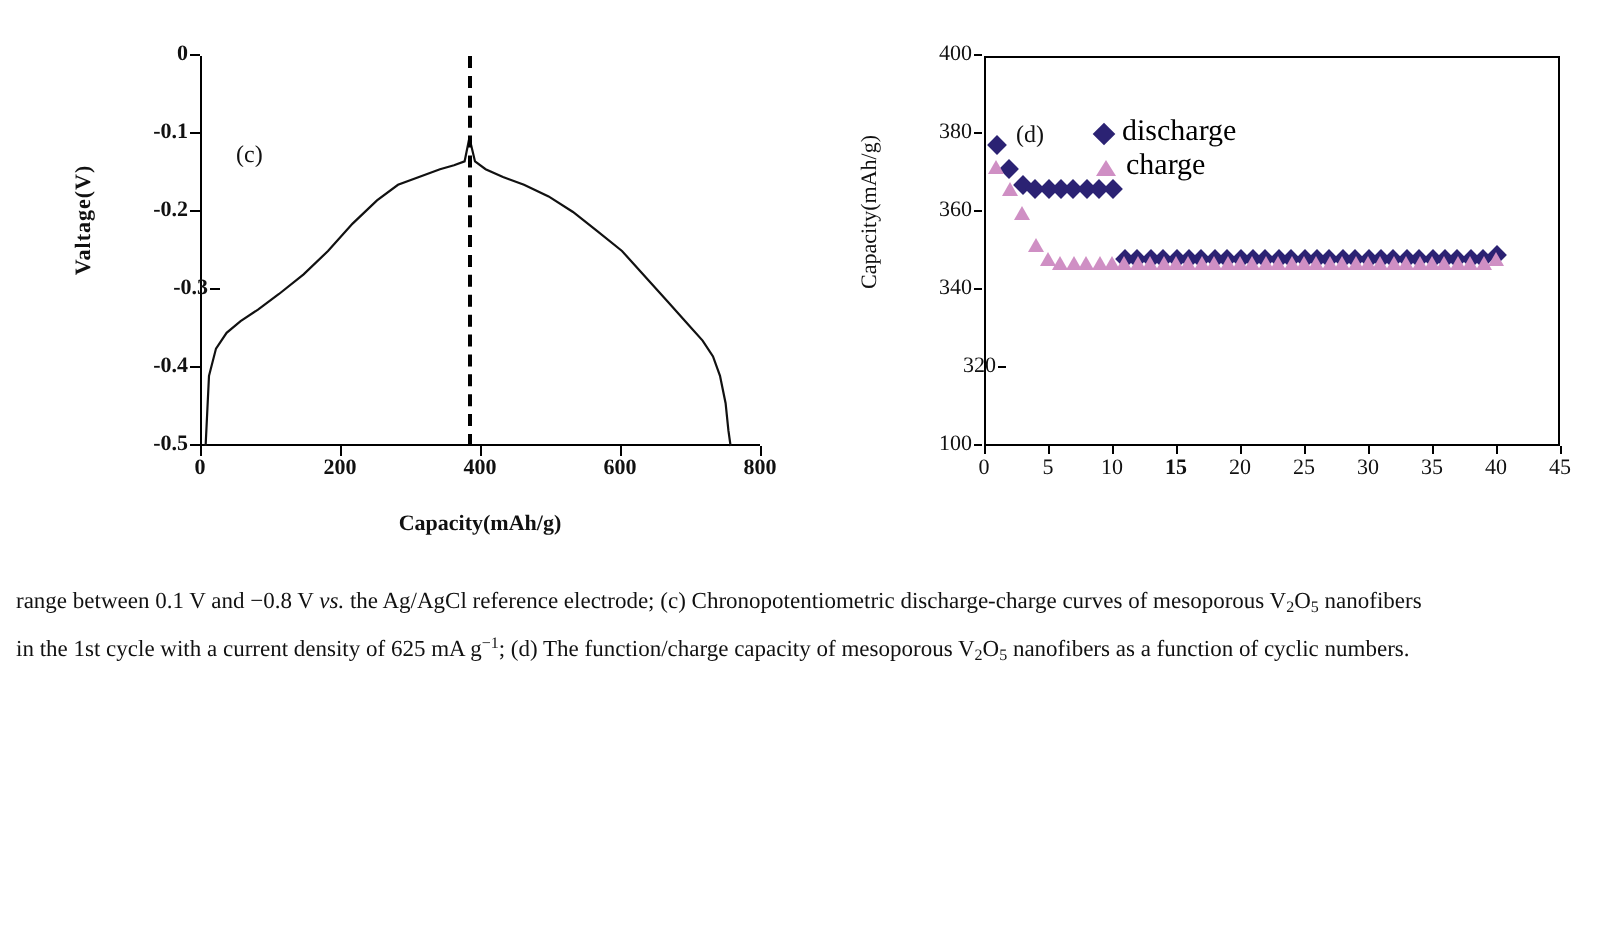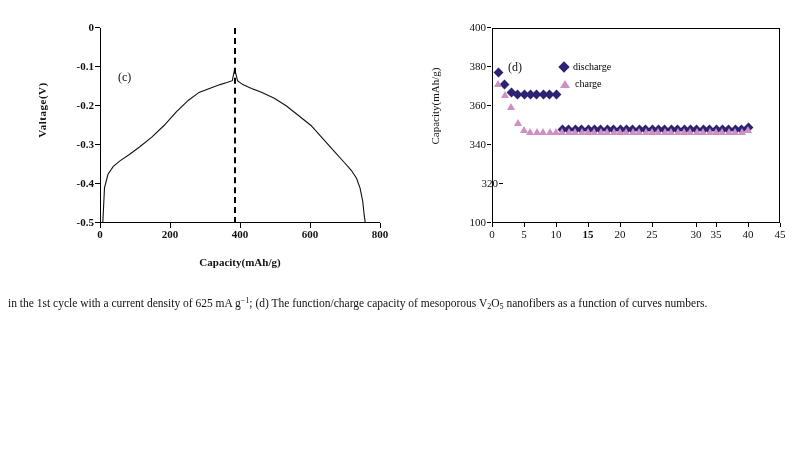--- a/index.html
+++ b/index.html
@@ -174,23 +174,23 @@
     background: #000;
   }
   .panel-d .panel-tag {
     position: absolute;
     left: 108px;
     top: 52px;
     font-size: 12px;
   }
   .legend-d {
     position: absolute;
-    left: 160px;
+    left: 148px;
     top: 50px;
-    font-size: 10px;
+    font-size: 15px;
     line-height: 17px;
   }
   .legend-row {
     display: flex;
     align-items: center;
     gap: 5px;
     white-space: nowrap;
   }
   .marker-diamond {
     width: 8px;
@@ -258,21 +258,21 @@
         <polyline id="curve-c-path" fill="none" stroke="#111" stroke-width="1.1" points="1.8,195.0 3.5,159.9 7.0,146.3 12.3,138.4 19.3,132.6 28.0,126.8 38.5,119.0 50.8,109.2 63.0,97.5 75.3,83.8 87.5,72.2 98.0,64.4 108.5,60.5 119.0,56.6 126.0,54.6 131.3,52.7 133.7,40.9 136.5,52.7 141.8,56.6 150.5,60.5 161.0,64.4 173.3,70.2 185.5,78.0 197.8,87.7 210.0,97.5 222.3,111.1 232.8,122.8 243.3,134.5 250.3,142.3 255.5,150.2 259.0,159.9 261.8,173.6 263.2,187.2 264.3,195.0"></polyline>
       </svg>
       <div class="dashed-line" id="dashed-c" style="left:133px;top:0;height:195px;"></div>
     </div>
     <div class="panel-tag">(c)</div>
     <div class="axis-label-x-c">Capacity(mAh/g)</div>
     <div id="c-yticks">
         <div class="ytick-c" style="left: 38px; top: 13px;"><span>0</span><span class="tickmark"></span></div>
         <div class="ytick-c" style="left: 38px; top: 52px;"><span>-0.1</span><span class="tickmark"></span></div>
         <div class="ytick-c" style="left: 38px; top: 91px;"><span>-0.2</span><span class="tickmark"></span></div>
-        <div class="ytick-c" style="left: 38px; top: 130px;"><span>-0.3</span><span class="tickmark"></span></div>
+        <div class="ytick-c" style="left: 48px; top: 130px;"><span>-0.3</span><span class="tickmark"></span></div>
         <div class="ytick-c" style="left: 38px; top: 169px;"><span>-0.4</span><span class="tickmark"></span></div>
         <div class="ytick-c" style="left: 38px; top: 208px;"><span>-0.5</span><span class="tickmark"></span></div>
       </div>
     <div id="c-xticks">
         <div class="xtick-c" style="left: 90px;"><span class="tickmark"></span>0</div>
         <div class="xtick-c" style="left: 160px;"><span class="tickmark"></span>200</div>
         <div class="xtick-c" style="left: 230px;"><span class="tickmark"></span>400</div>
         <div class="xtick-c" style="left: 300px; text-align: center;"><span class="tickmark"></span>600</div>
         <div class="xtick-c" style="left: 370px;"><span class="tickmark"></span>800</div>
       </div>
@@ -300,21 +300,21 @@
         <div class="ytick-d" style="left: 38px; top: 52px;"><span>380</span><span class="tickmark"></span></div>
         <div class="ytick-d" style="left: 38px; top: 13px;"><span>400</span><span class="tickmark"></span></div>
       </div>
     <div id="d-xticks">
         <div class="xtick-d" style="left: 92px;"><span class="tickmark"></span>0</div>
         <div class="xtick-d" style="left: 124px;"><span class="tickmark"></span>5</div>
         <div class="xtick-d" style="left: 156px;"><span class="tickmark"></span>10</div>
         <div class="xtick-d" style="left: 188px; font-weight: bold;"><span class="tickmark"></span>15</div>
         <div class="xtick-d" style="left: 220px;"><span class="tickmark"></span>20</div>
         <div class="xtick-d" style="left: 252px;"><span class="tickmark"></span>25</div>
-        <div class="xtick-d" style="left: 296px; text-align: center;"><span class="tickmark"></span>30</div>
+        <div class="xtick-d" style="left: 284px; text-align: center;"><span class="tickmark"></span>30</div>
         <div class="xtick-d" style="left: 316px;"><span class="tickmark"></span>35</div>
         <div class="xtick-d" style="left: 348px;"><span class="tickmark"></span>40</div>
         <div class="xtick-d" style="left: 380px;"><span class="tickmark"></span>45</div>
       </div>
     <div id="d-points">
         <div class="pt discharge" style="left: 98.4px; top: 64.85px;"></div>
         <div class="pt discharge" style="left: 104.8px; top: 76.55px;"></div>
         <div class="pt discharge" style="left: 111.2px; top: 84.35px;"></div>
         <div class="pt discharge" style="left: 117.6px; top: 86.3px;"></div>
         <div class="pt discharge" style="left: 124px; top: 86.3px;"></div>
@@ -392,14 +392,15 @@
         <div class="pt charge" style="left: 328.8px; top: 123.35px;"></div>
         <div class="pt charge" style="left: 335.2px; top: 123.35px;"></div>
         <div class="pt charge" style="left: 341.6px; top: 123.35px;"></div>
         <div class="pt charge" style="left: 348px; top: 121.4px;"></div>
       </div>
   </div>
 
 </div>
 
 <div class="caption">
-  <span class="line"><span>in the 1st cycle with a current density of 625 mA g</span><sup>−1</sup><span>; (d) The function/charge capacity of mesoporous V</span><sub>2</sub><span>O</span><sub>5</sub><span> nanofibers as a function of curves numbers.</span></span>
+  <span class="line"><span>range between 0.1 V and −0.8 V </span><span class="it">vs.</span><span> the Ag/AgCl reference electrode; (c) Chronopotentiometric discharge-charge curves of mesoporous V</span><sub>2</sub><span>O</span><sub>5</sub><span> nanofibers</span></span>
+  <span class="line"><span>in the 1st cycle with a current density of 625 mA g</span><sup>−1</sup><span>; (d) The function/charge capacity of mesoporous V</span><sub>2</sub><span>O</span><sub>5</sub><span> nanofibers as a function of cyclic numbers.</span></span>
 </div>
 
 </body></html>

